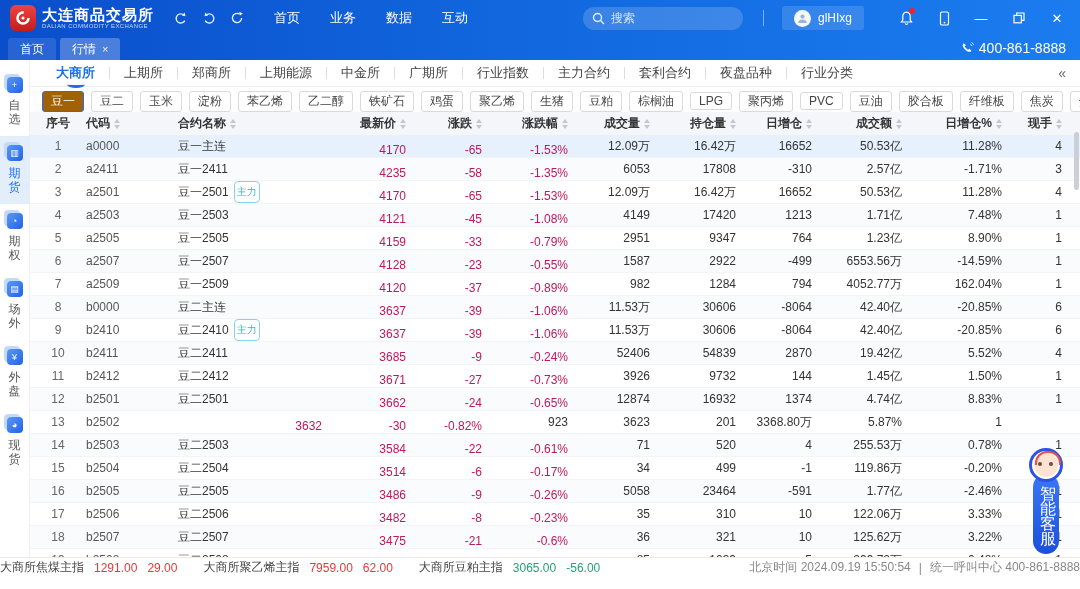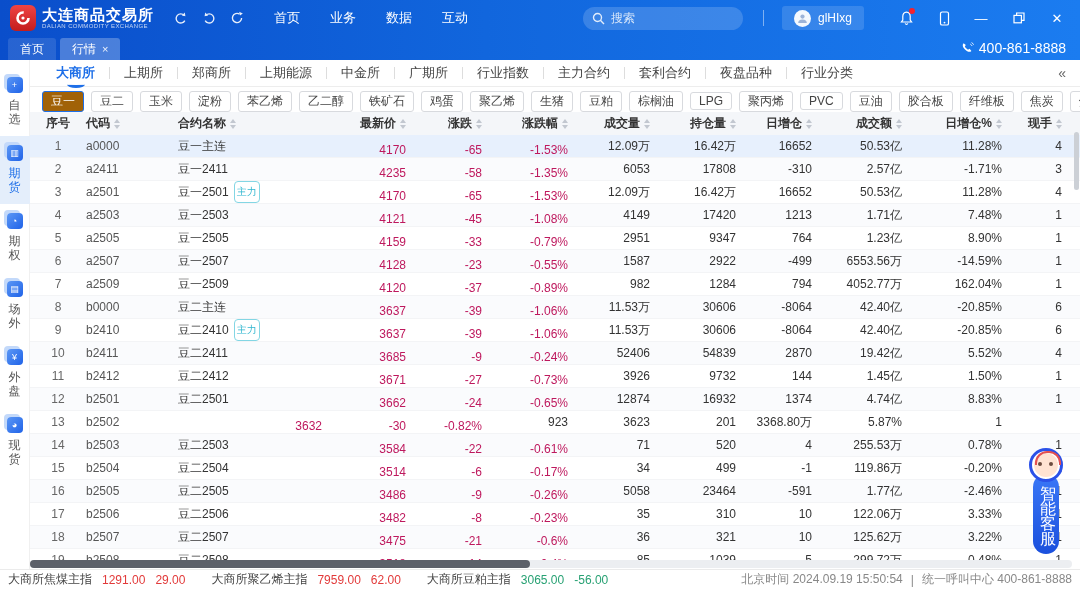--- a/index.html
+++ b/index.html
@@ -83,23 +83,23 @@
   .td.c0 { justify-content:center; color:#666; }
   .td.c1 { color:#555; }
   .td.num { justify-content:flex-end; padding-right:14px; }
   .td.g { color:#be185d;margin-top:8px; }
   .badge { margin-left:5px; font-size:10px; color:#2fb6cf; border:1px solid #83d6e4; border-radius:4px;
     padding:4px 2px; line-height:12px; }
   .vscroll { position:absolute; right:1px; top:72px; width:5px; height:58px; background:#ccd0d6; border-radius:3px; }
   .hscroll { position:absolute; left:0; right:8px; bottom:1px; height:8px; background:#eceef1; border-radius:4px; }
   .hscroll-thumb { width:500px; height:8px; background:#5d616a; border-radius:4px; }
   
-  .statusbar { position:absolute; left:0; right:0; bottom:0; height:20px; background:#fff;
+  .statusbar { position:absolute; left:0; right:0; bottom:12px; height:20px; background:#fff;
     border-top:1px solid #ebebeb; display:flex; align-items:center; justify-content:space-between;
-    padding:0 8px; font-size:12px; }
+    padding:0 0; font-size:12px; }
   .indices { display:flex; gap:26px; }
   .idx { display:flex; gap:10px; align-items:center; }
   .idx-name { color:#444; }
   .up { color:#e23a3a; } .down { color:#27a173; }
   .sright { color:#888; display:flex; gap:8px; align-items:center; }
   
   .service { position:absolute; right:16px; top:448px; width:36px; display:flex; flex-direction:column;
     align-items:center; cursor:pointer; z-index:9; }
   .svc-avatar { width:34px; height:34px; border-radius:50%; background:#fff; border:3px solid #2b51e8;
     display:flex; align-items:center; justify-content:center; z-index:2; }

